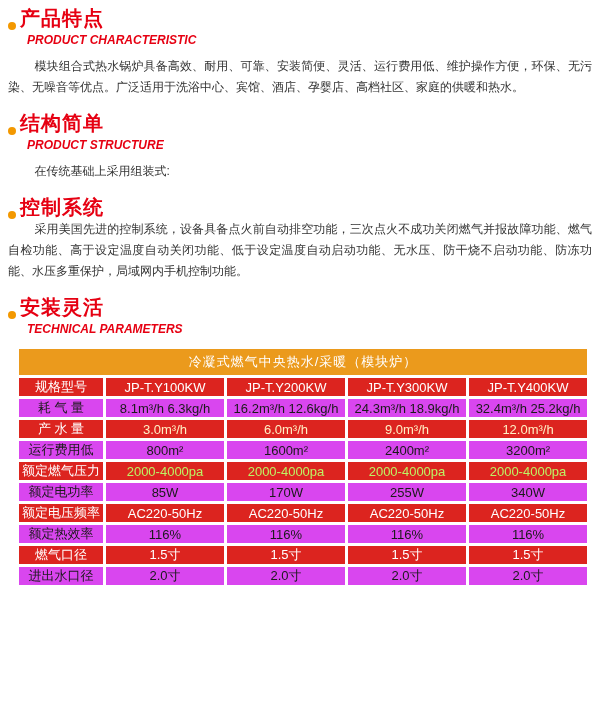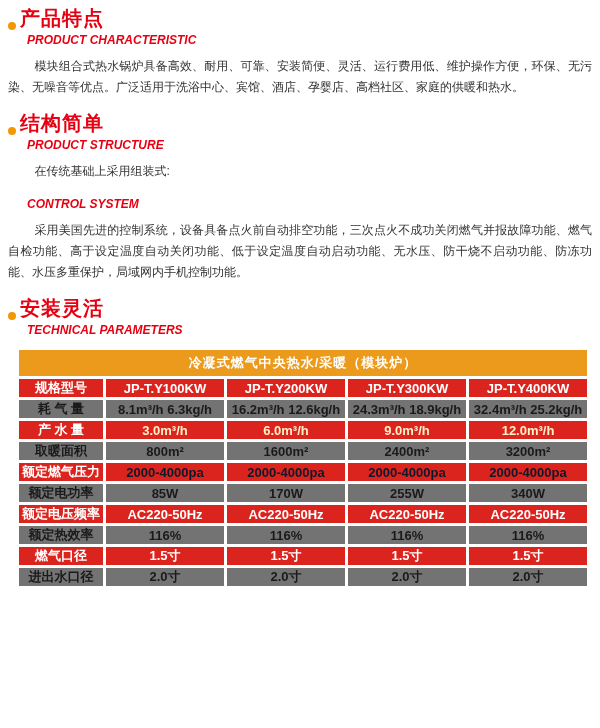--- a/index.html
+++ b/index.html
@@ -30,31 +30,31 @@
     text-indent: 2.2em; text-align: justify;
   }
   
   table.spec {
     border-collapse: separate; border-spacing: 3px;
     width: 566px; margin-left: 8px; table-layout: fixed;
     background: #ffffff; margin-top: 2px;
   }
   table.spec td {
     text-align: center; vertical-align: middle;
-    font-weight: bold; font-size: 13px; padding: 0;
+    font-weight: normal; font-size: 13px; padding: 0;
     overflow: hidden; white-space: nowrap;
   }
   td.title-cell {
     background: #EB9A1C; color: #ffffff;
     font-size: 19px; height: 26px; letter-spacing: 1px;
   }
   tr.r-red td { background: #DC241F; color: #ffffff; height: 14px; }
-  tr.r-white td { background: #737373; color: #1A1A1A; height: 14px; }
+  tr.r-white td { background: #d946ef; color: #1A1A1A; height: 14px; }
   tr.r-red td.val-cream { color: #FFF0C5; margin-left: 28px; }
-  tr.r-red td.val-gold { color: #0f172a; }
+  tr.r-red td.val-gold { color: #bef264; }
 </style>
 </head>
 <body>
 
 <div class="section">
   <div class="h-row">
     <span class="bullet"></span>
     <span class="h-cn">产品特点</span>
   </div>
   <div class="h-en">PRODUCT CHARACTERISTIC</div>
@@ -64,21 +64,24 @@
 <div class="section">
   <div class="h-row">
     <span class="bullet"></span>
     <span class="h-cn">结构简单</span>
   </div>
   <div class="h-en">PRODUCT STRUCTURE</div>
   <p class="para">在传统基础上采用组装式:</p>
 </div>
 
 <div class="section">
-  <div class="h-en">CONTROL SYSTEM</div>
+  <div class="h-row">
+    <span class="bullet"></span>
+    <span class="h-cn">控制系统</span>
+  </div>
   <p class="para">采用美国先进的控制系统，设备具备点火前自动排空功能，三次点火不成功关闭燃气并报故障功能、燃气自检功能、高于设定温度自动关闭功能、低于设定温度自动启动功能、无水压、防干烧不启动功能、防冻功能、水压多重保护，局域网内手机控制功能。</p>
 </div>
 
 <div class="section" style="margin-bottom:6px;">
   <div class="h-row">
     <span class="bullet"></span>
     <span class="h-cn">安装灵活</span>
   </div>
   <div class="h-en" style="margin-bottom:8px;">TECHNICAL PARAMETERS</div>
 </div>
@@ -110,21 +113,21 @@
     <td>32.4m³/h 25.2kg/h</td>
   </tr>
   <tr class="r-red">
     <td class="lbl">产 水 量</td>
     <td class="val-cream">3.0m³/h</td>
     <td class="val-cream">6.0m³/h</td>
     <td class="val-cream">9.0m³/h</td>
     <td class="val-cream">12.0m³/h</td>
   </tr>
   <tr class="r-white">
-    <td class="lbl">取暖面积</td>
+    <td class="lbl">运行费用低</td>
     <td>800m²</td>
     <td>1600m²</td>
     <td>2400m²</td>
     <td>3200m²</td>
   </tr>
   <tr class="r-red">
     <td class="lbl">额定燃气压力</td>
     <td class="val-gold">2000-4000pa</td>
     <td class="val-gold">2000-4000pa</td>
     <td class="val-gold">2000-4000pa</td>

